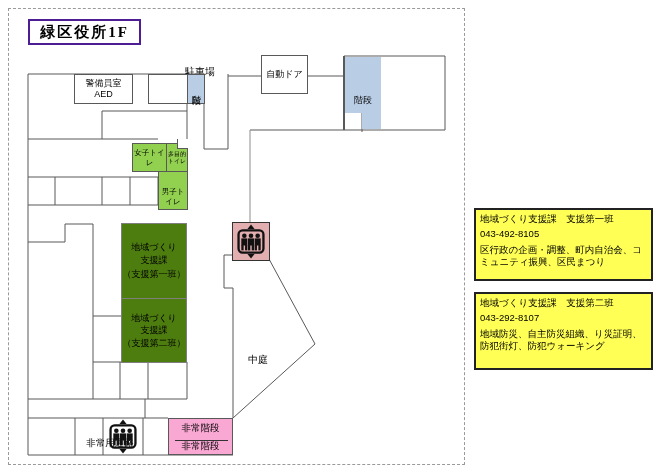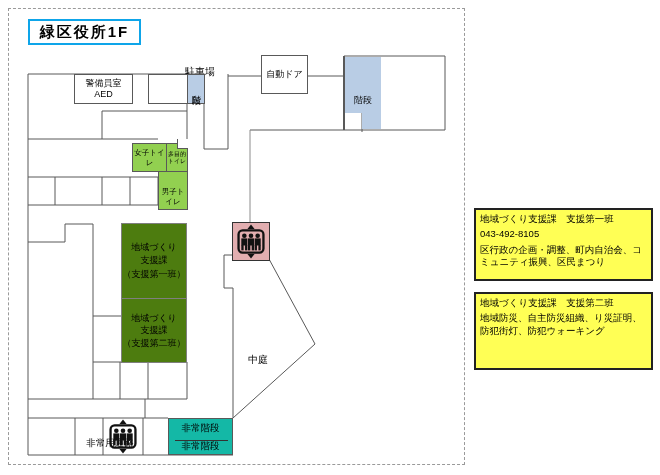--- a/index.html
+++ b/index.html
@@ -9,23 +9,23 @@
   }
   .abs{position:absolute;box-sizing:border-box;}
   .dashed-border{border:1px dashed #9a9a9a;}
   .room{border:1px solid #595959;background:#fff;display:flex;align-items:center;justify-content:center;text-align:center;}
   .pre{white-space:pre-line;}
   .vtext{writing-mode:vertical-rl;letter-spacing:1px;}
   .lbl{display:flex;align-items:center;justify-content:center;text-align:right;margin-top:35px;}
   .green{background:#92d050;margin-top:32px;}
   .orange{background:#4d7c0f;border:1px solid #7f7f7f;}
   .blue{background:#b9cde5;}
-  .ltblue{background:#14b8a6;}
+  .ltblue{background:#f9a8d4;}
   .pink{background:#e2aeb0;border:1px solid #333;display:flex;align-items:center;justify-content:center;}
-  .title-box{border:2px solid #0ea5e9;font-weight:bold;font-size:15px;letter-spacing:2px;}
+  .title-box{border:2px solid #4c1d95;font-weight:bold;font-size:15px;letter-spacing:2px;font-family:Liberation Serif, serif;}
   .yellow-box{background:#ffff55;border:2px solid #222;padding:3px 4px;font-size:9.5px;line-height:1.3;}
   .yellow-box .ph{margin-top:3px;}
   .yellow-box .ds{margin-top:3px;}
   .f6{font-size:6px;line-height:1.15;}
   .f75{font-size:7.5px;}
   .f9{font-size:9px;}
   .f95{font-size:9.5px;}
   .f10{font-size:10px;}
   svg{display:block;}
   .estairs-row{height:18px;display:flex;align-items:center;justify-content:center;font-size:9.5px;}
@@ -168,16 +168,17 @@
     <div class="estairs-row">非常階段</div>
   </div>
 
   <div class="abs yellow-box" style="left:474px;top:208px;width:179px;height:73px;">
     <div>地域づくり支援課　支援第一班</div>
     <div class="ph">043-492-8105</div>
     <div class="ds">区行政の企画・調整、町内自治会、コミュニティ振興、区民まつり</div>
   </div>
   <div class="abs yellow-box" style="left:474px;top:292px;width:179px;height:78px;">
     <div>地域づくり支援課　支援第二班</div>
+    <div class="ph">043-292-8107</div>
     <div class="ds">地域防災、自主防災組織、り災証明、防犯街灯、防犯ウォーキング</div>
   </div>
 
 </div>
 
 </body></html>

